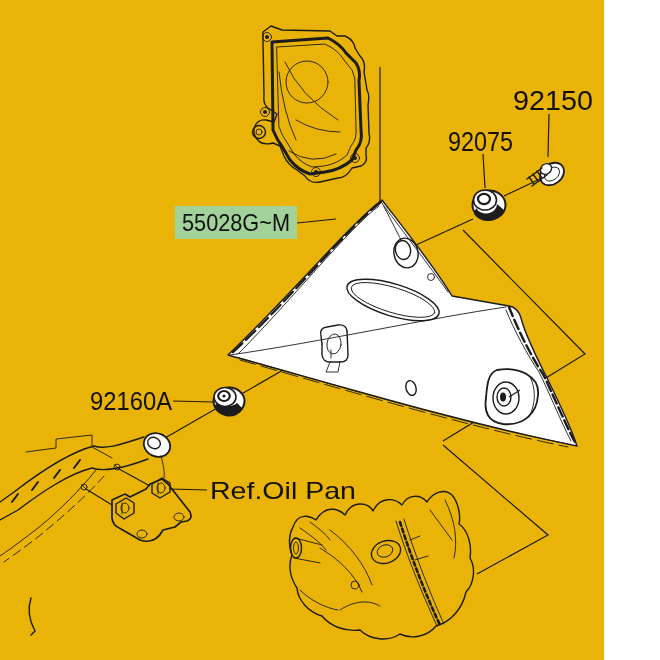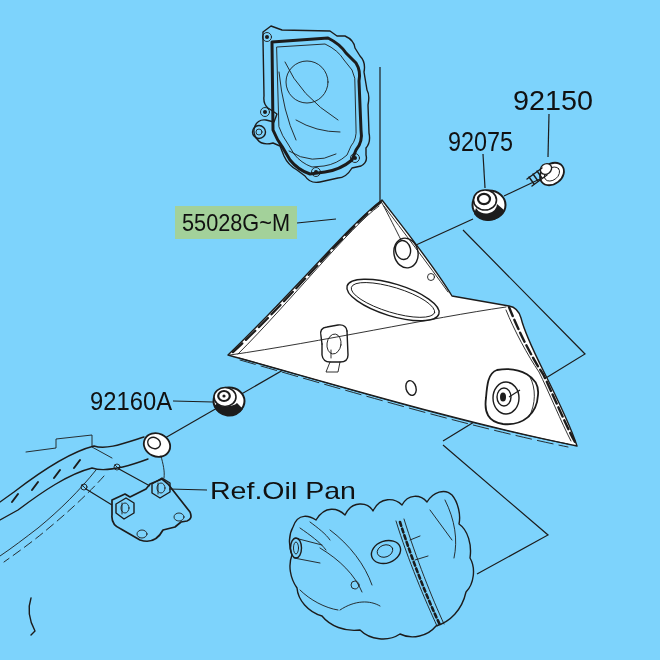--- a/index.html
+++ b/index.html
@@ -1,16 +1,16 @@
 <!DOCTYPE html>
 <html><head>
 <meta charset="utf-8">
 <style>
   html,body{margin:0;padding:0;background:#ffffff;}
-  .stage{position:relative;width:660px;height:660px;background:#7dd3fc;overflow:hidden;
+  .stage{position:relative;width:604px;height:660px;background:#eab308;overflow:hidden;
          font-family:"Liberation Sans", sans-serif;}
   svg{display:block}
   .ln{stroke:#1c1c1c;fill:none;stroke-width:1.4;stroke-linecap:round;stroke-linejoin:round;}
   .thick{stroke-width:3;}
   .thin{stroke-width:0.9;}
   .leader{stroke:#1c1c1c;fill:none;stroke-width:1.2;}
   .fillline{fill:#1c1c1c;stroke:none;}
   .label{fill:#111111;font-family:"Liberation Sans", sans-serif;font-weight:400;}
 </style>
 </head>

